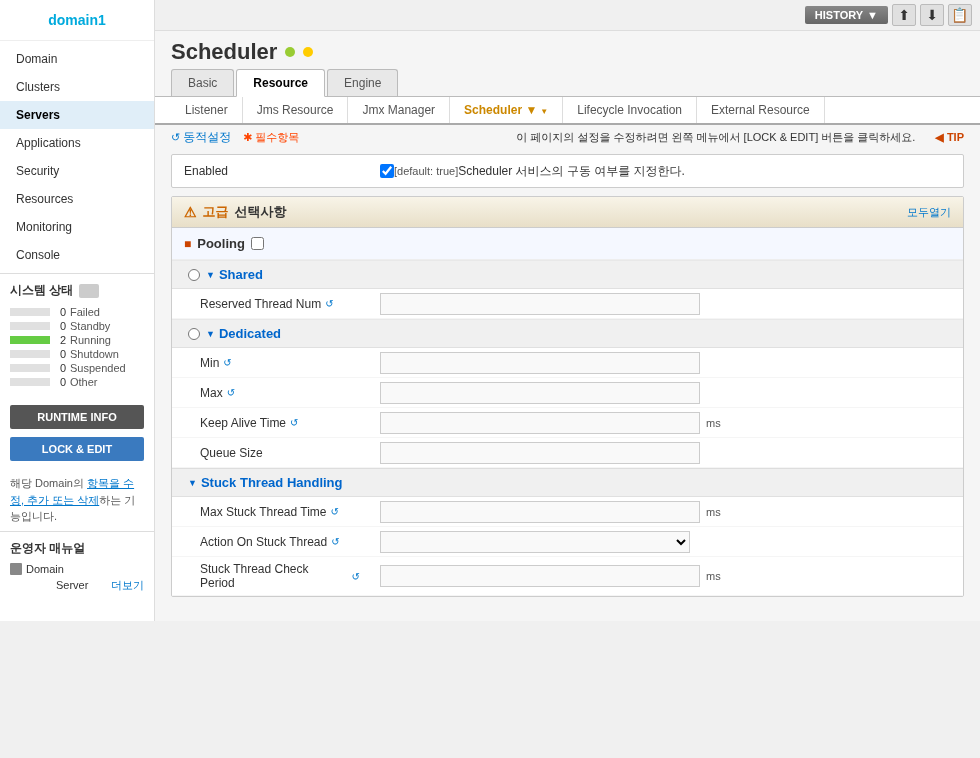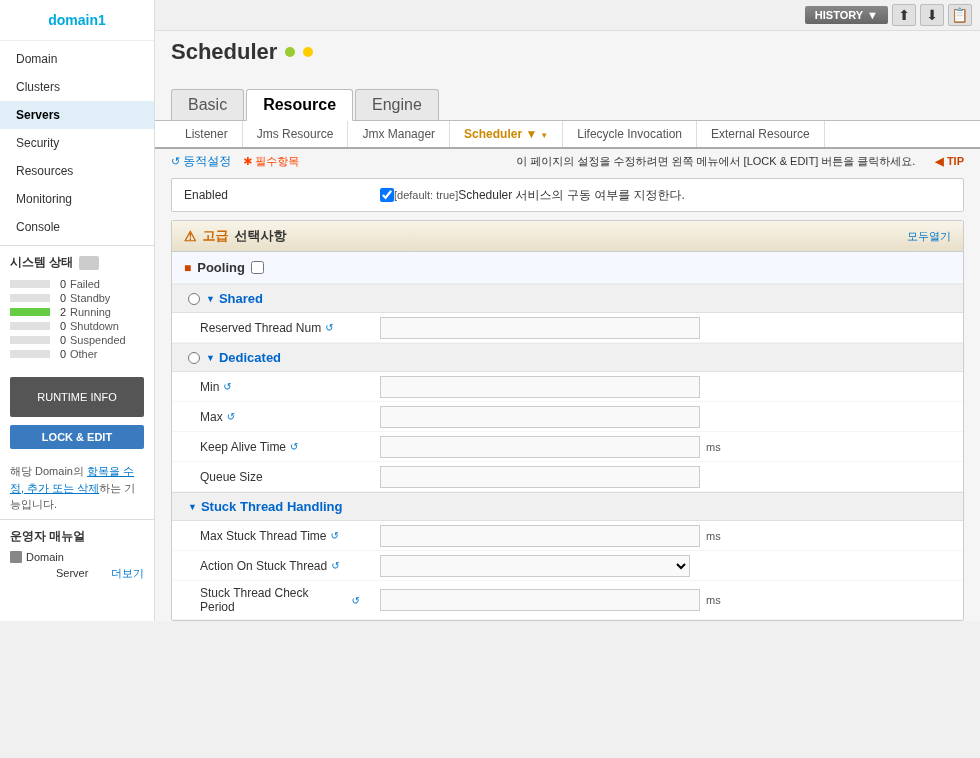--- a/index.html
+++ b/index.html
@@ -17,21 +17,21 @@
 
     .system-status { padding: 8px 10px; border-top: 1px solid #ddd; }
     .system-status-title { font-size: 12px; font-weight: bold; margin-bottom: 6px; display: flex; align-items: center; gap: 6px; }
     .system-status-title .toggle-icon { width: 20px; height: 14px; background: #ccc; border-radius: 2px; display: inline-block; }
     .status-row { display: flex; align-items: center; gap: 4px; padding: 1px 0; font-size: 11px; }
     .status-bar { width: 40px; height: 8px; background: #e0e0e0; }
     .status-bar.running { background: #66cc44; }
     .status-count { width: 12px; text-align: right; font-size: 11px; }
     .status-label { color: #555; font-size: 11px; }
 
-    .runtime-btn { margin: 8px 10px 4px; padding: 14px; background: #555; color: #fff; text-align: center; font-size: 11px; font-weight: normal; cursor: pointer; border-radius: 2px; }
+    .runtime-btn { margin: 8px 10px 4px; padding: 6px; background: #555; color: #fff; text-align: center; font-size: 11px; font-weight: bold; cursor: pointer; border-radius: 2px; }
     .lock-btn { margin: 4px 10px 8px; padding: 6px; background: #3a7abf; color: #fff; text-align: center; font-size: 11px; font-weight: bold; cursor: pointer; border-radius: 2px; }
 
     .domain-info { padding: 6px 10px; font-size: 11px; color: #555; line-height: 1.5; }
     .domain-info a { color: #0077cc; text-decoration: underline; cursor: pointer; }
 
     .ops-manual { padding: 8px 10px 4px; border-top: 1px solid #ddd; }
     .ops-manual-title { font-size: 12px; font-weight: bold; margin-bottom: 4px; }
     .ops-manual-item { display: flex; align-items: center; gap: 4px; padding: 2px 0; font-size: 11px; }
     .ops-manual-item .icon-square { width: 12px; height: 12px; background: #888; border-radius: 1px; display: inline-block; }
     .ops-manual-more { color: #0077cc; cursor: pointer; font-size: 11px; margin-left: auto; }
@@ -46,21 +46,21 @@
     .top-icon-btn { width: 24px; height: 22px; background: #e0e0e0; border: 1px solid #bbb; cursor: pointer; display: flex; align-items: center; justify-content: center; font-size: 14px; border-radius: 2px; }
 
     
     .page-header { padding: 8px 16px 4px; background: #f5f5f5; display: flex; align-items: center; gap: 8px; }
     .page-title { font-size: 22px; font-weight: bold; color: #333; }
     .status-dot-green { width: 10px; height: 10px; border-radius: 50%; background: #99cc33; display: inline-block; }
     .status-dot-yellow { width: 10px; height: 10px; border-radius: 50%; background: #ffcc00; display: inline-block; }
 
     
     .main-tabs { display: flex; padding: 0 16px; background: #f5f5f5; border-bottom: 1px solid #bbb; gap: 2px; }
-    .main-tab { padding: 6px 16px; font-size: 16px; cursor: pointer; border: 1px solid #bbb; border-bottom: none; background: #e8e8e8; color: #555; border-radius: 3px 3px 0 0; margin-top: 20px; }
+    .main-tab { padding: 6px 16px; font-size: 12px; cursor: pointer; border: 1px solid #bbb; border-bottom: none; background: #e8e8e8; color: #555; border-radius: 3px 3px 0 0; }
     .main-tab.active { background: #fff; color: #000; font-weight: bold; border-bottom: 1px solid #fff; margin-bottom: -1px; }
 
     
     .sub-tabs { display: flex; padding: 0 16px; background: #fff; border-bottom: 2px solid #aaa; gap: 0; }
     .sub-tab { padding: 6px 14px; font-size: 12px; cursor: pointer; color: #555; border-right: 1px solid #ddd; }
     .sub-tab.active { color: #cc8800; font-weight: bold; position: relative; }
     .sub-tab.active::after { content: '▼'; font-size: 8px; margin-left: 3px; }
 
     
     .content-area { flex: 1; overflow-y: auto; padding: 0; background: #f5f5f5; }
@@ -119,20 +119,21 @@
 <body>
 
 <div class="app-container">
 
   <div class="sidebar">
     <div class="sidebar-domain">domain1</div>
     <div class="sidebar-nav">
       <div class="sidebar-item">Domain</div>
       <div class="sidebar-item">Clusters</div>
       <div class="sidebar-item active">Servers</div>
+      <div class="sidebar-item">Applications</div>
       <div class="sidebar-item">Security</div>
       <div class="sidebar-item">Resources</div>
       <div class="sidebar-item">Monitoring</div>
       <div class="sidebar-item">Console</div>
     </div>
 
     <div class="system-status">
       <div class="system-status-title">
         <span>시스템 상태</span>
         <span class="toggle-icon"></span>

